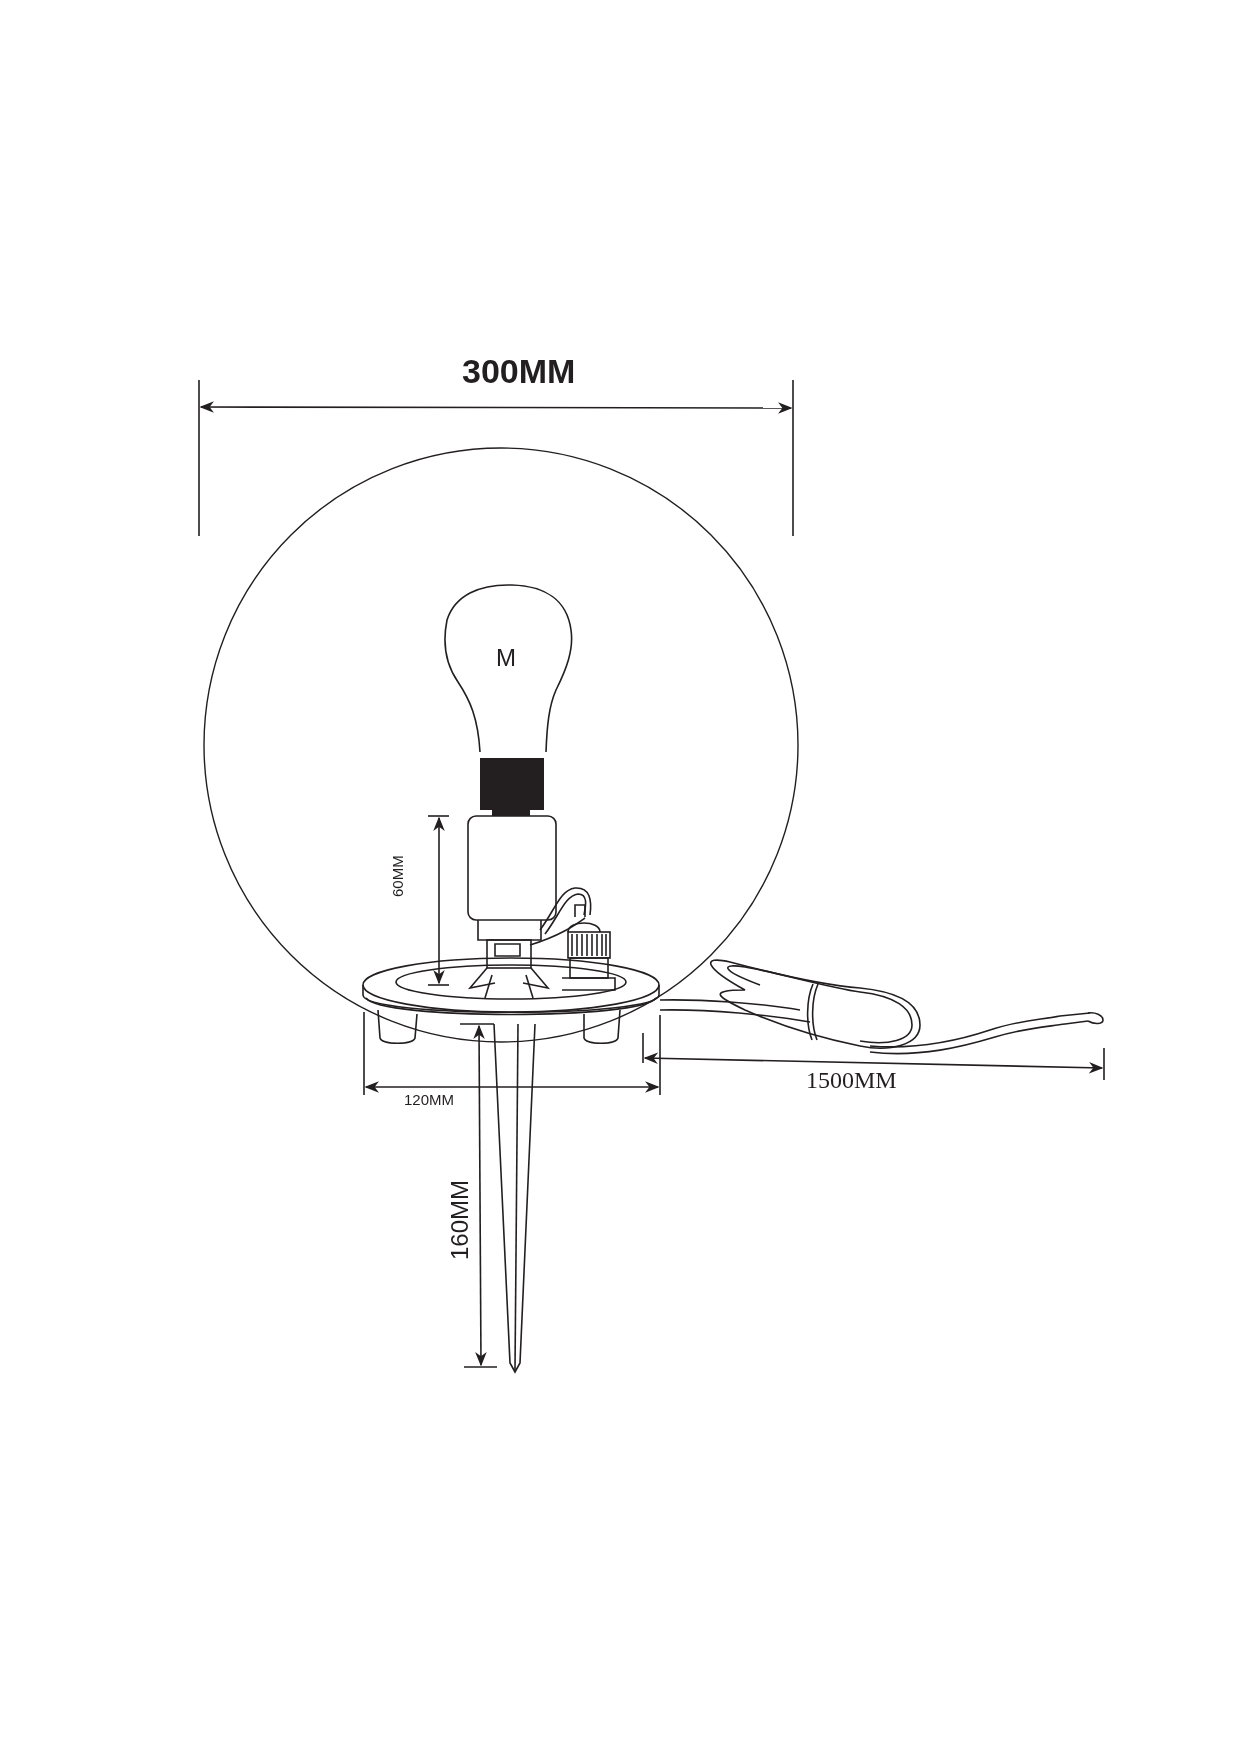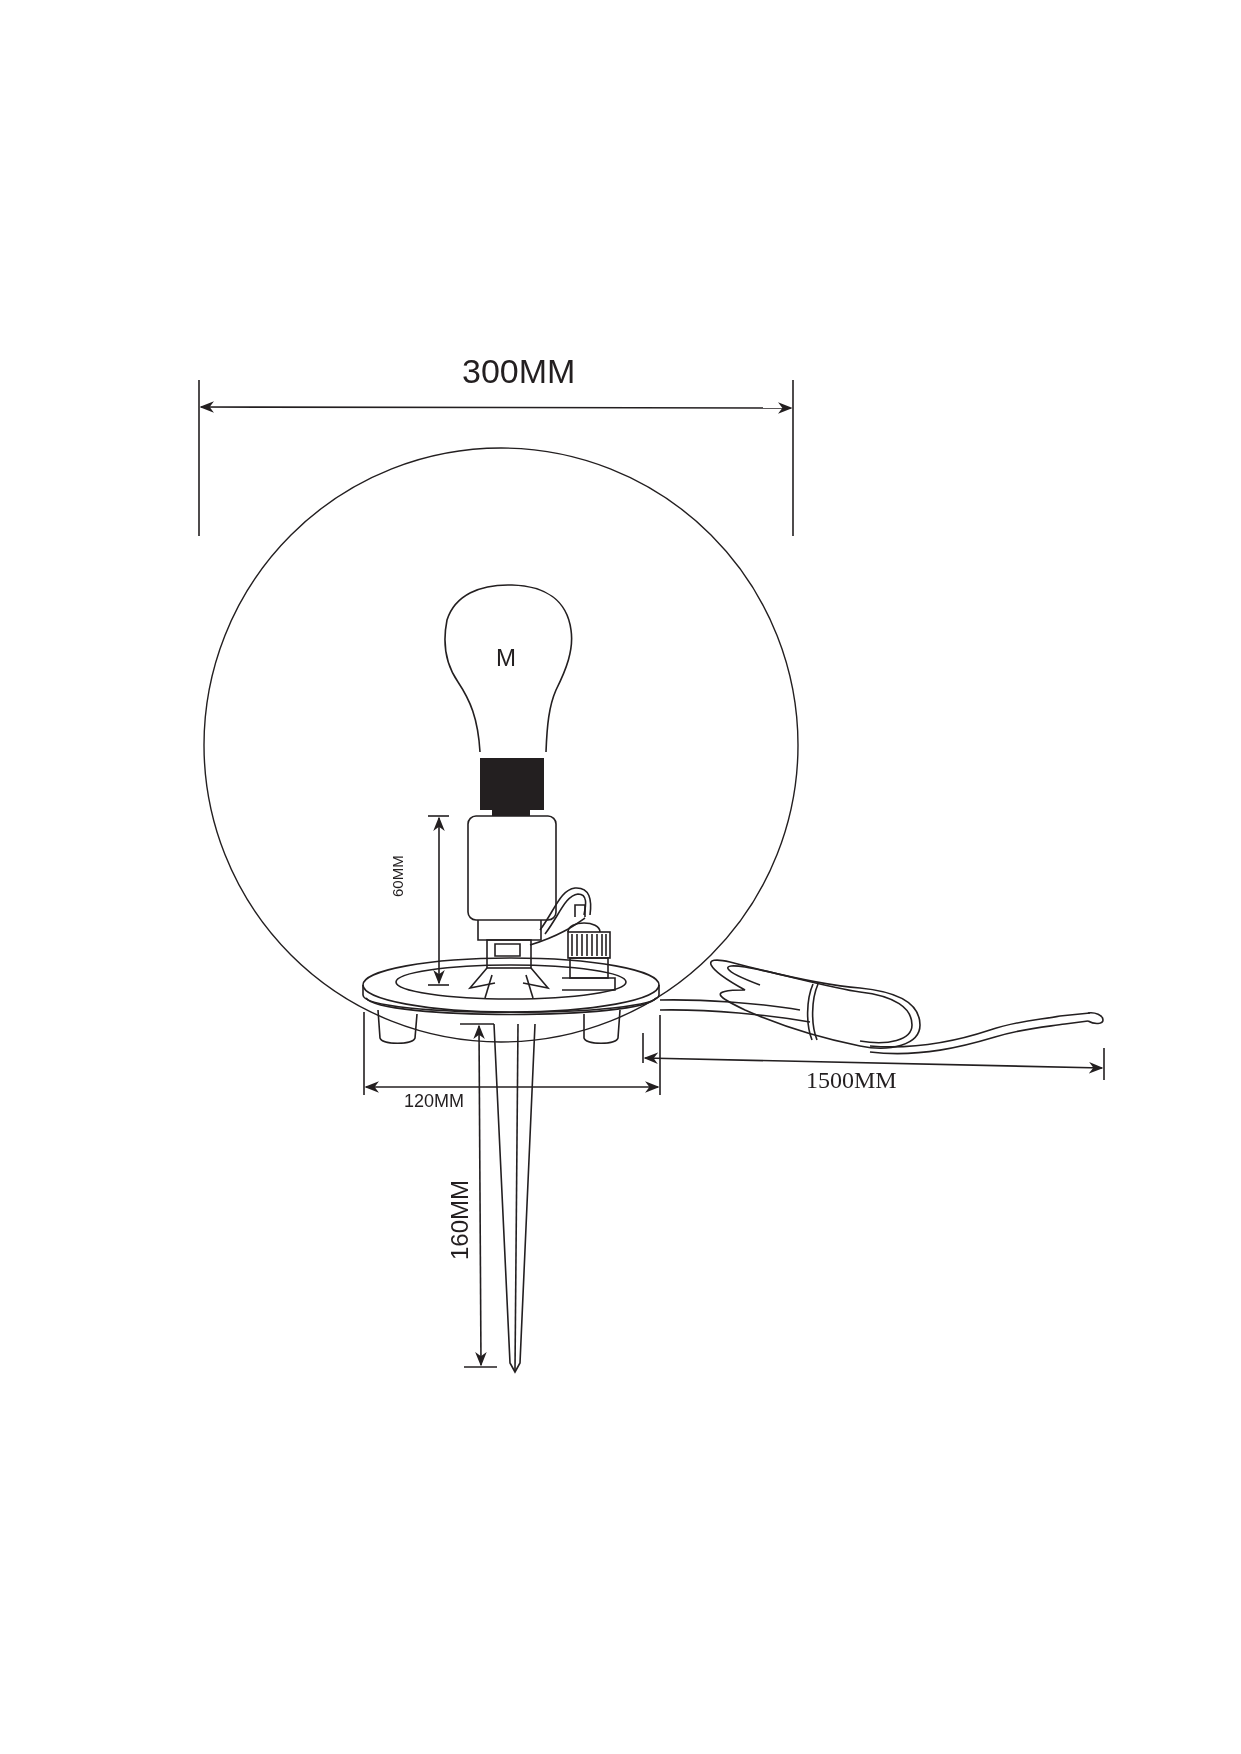--- a/index.html
+++ b/index.html
@@ -22,22 +22,22 @@
       width: 1241px;
       height: 1754px;
     }
     .label {
       position: absolute;
       font-family: "Liberation Sans", sans-serif;
       color: #231f20;
       white-space: nowrap;
       line-height: 1;
     }
-    #dim-300 { left: 462px; top: 354px; font-size: 34px; }
-    #dim-120 { left: 404px; top: 1092px; font-size: 18px; }
+    #dim-300 { left: 462px; top: 354px; font-size: 34px; font-weight: bold; }
+    #dim-120 { left: 404px; top: 1092px; font-size: 15px; }
     #dim-1500 { left: 806px; top: 1068px; font-size: 24px; font-family: Liberation Serif, serif; }
     #dim-60 {
       left: 390px; top: 897px; font-size: 15px;
       transform: rotate(-90deg);
       transform-origin: left top;
     }
     #dim-160 {
       left: 448px; top: 1260px; font-size: 24px;
       transform: rotate(-90deg);
       transform-origin: left top;

